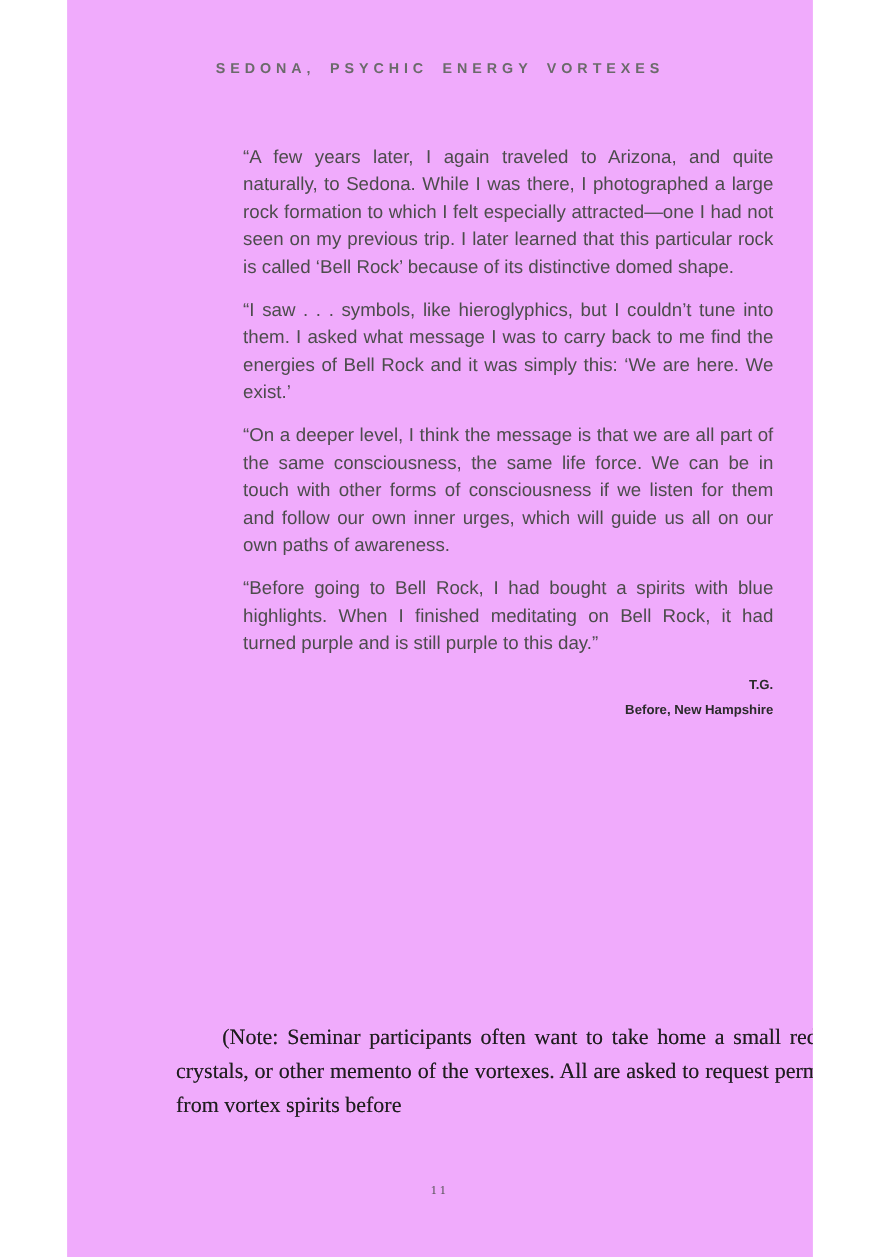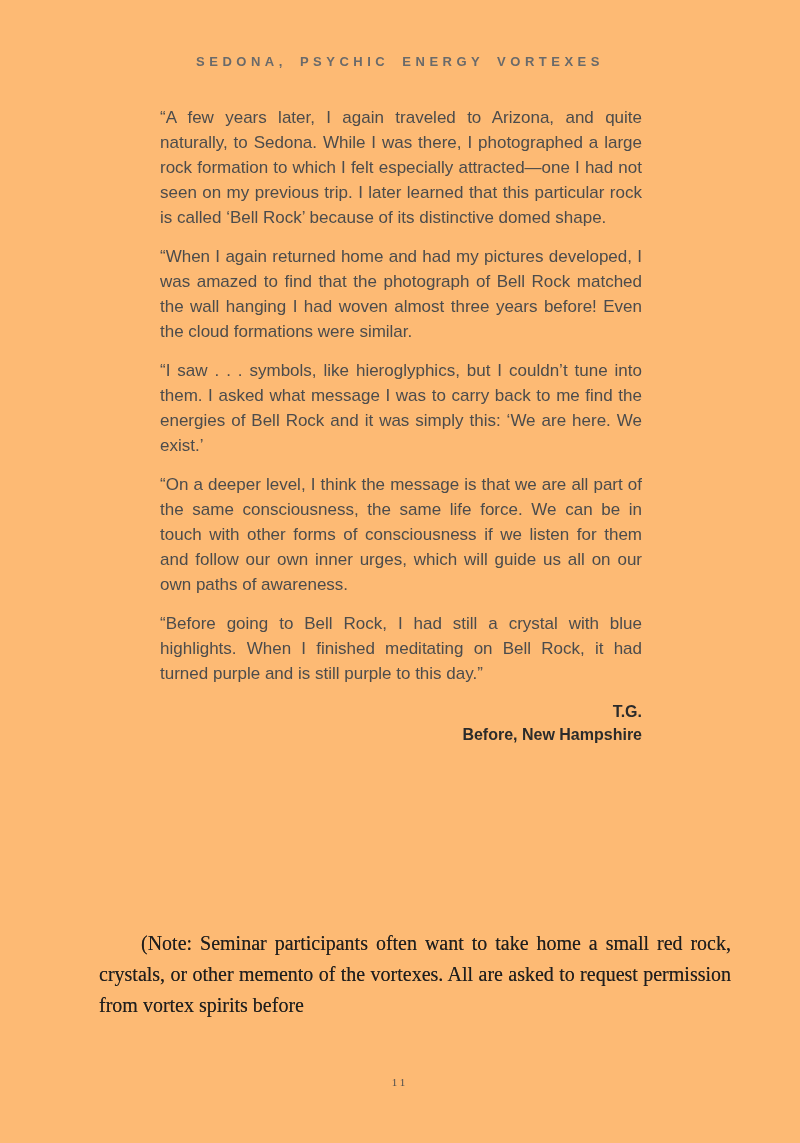--- a/index.html
+++ b/index.html
@@ -2,61 +2,61 @@
 <html><head>
 <meta charset="utf-8">
 <style>
   html, body {
     margin: 0;
     padding: 0;
     background: #ffffff;
   }
   .page {
     position: relative;
-    width: 800px;
+    width: 678px;
     height: 1143px;
     margin: 0 auto;
-    background: #fdba74;
+    background: #f0abfc;
     overflow: hidden;
   }
   .running-header {
     position: absolute;
     top: 54px;
     left: 0;
     right: 0;
     text-align: center;
     font-family: "Liberation Sans", sans-serif;
     font-size: 13px;
     font-weight: bold;
     letter-spacing: 4.5px;
     word-spacing: 5px;
     color: #6a6a6a;
     filter: blur(0.3px);
   }
   .quote-block {
     position: absolute;
-    top: 105px;
+    top: 130px;
     left: 160px;
     width: 482px;
     font-family: "Liberation Sans", sans-serif;
     font-size: 17px;
     line-height: 25px;
     text-align: justify;
     color: #4c4c4c;
     filter: blur(0.25px);
   }
   .quote-block p {
     margin: 0 0 14px 0;
   }
   .attribution {
     margin-top: 12px;
     text-align: right;
     font-family: "Liberation Sans", sans-serif;
     font-weight: bold;
-    font-size: 16px;
+    font-size: 12px;
     line-height: 23px;
     color: #2b2b2b;
   }
   .body-text {
     position: absolute;
     top: 928px;
     left: 85px;
     width: 632px;
     font-family: "Liberation Serif", serif;
     font-size: 20px;
@@ -83,24 +83,23 @@
 </style>
 </head>
 <body>
 
 <div class="page">
 
   <div class="running-header">SEDONA, PSYCHIC ENERGY VORTEXES</div>
 
   <div class="quote-block">
     <p>“A few years later, I again traveled to Arizona, and quite naturally, to Sedona. While I was there, I photographed a large rock formation to which I felt especially attracted—one I had not seen on my previous trip. I later learned that this particular rock is called ‘Bell Rock’ because of its distinctive domed shape.</p>
-    <p>“When I again returned home and had my pictures developed, I was amazed to find that the photograph of Bell Rock matched the wall hanging I had woven almost three years before! Even the cloud formations were similar.</p>
     <p>“I saw . . . symbols, like hieroglyphics, but I couldn’t tune into them. I asked what message I was to carry back to me find the energies of Bell Rock and it was simply this: ‘We are here. We exist.’</p>
     <p>“On a deeper level, I think the message is that we are all part of the same consciousness, the same life force. We can be in touch with other forms of consciousness if we listen for them and follow our own inner urges, which will guide us all on our own paths of awareness.</p>
-    <p>“Before going to Bell Rock, I had still a crystal with blue highlights. When I finished meditating on Bell Rock, it had turned purple and is still purple to this day.”</p>
+    <p>“Before going to Bell Rock, I had bought a spirits with blue highlights. When I finished meditating on Bell Rock, it had turned purple and is still purple to this day.”</p>
 
     <div class="attribution">
       <div>T.G.</div>
       <div>Before, New Hampshire</div>
     </div>
   </div>
 
   <div class="body-text">(Note: Seminar participants often want to take home a small red rock, crystals, or other memento of the vortexes. All are asked to request permission from vortex spirits before</div>
 
   <div class="page-number">11</div>

